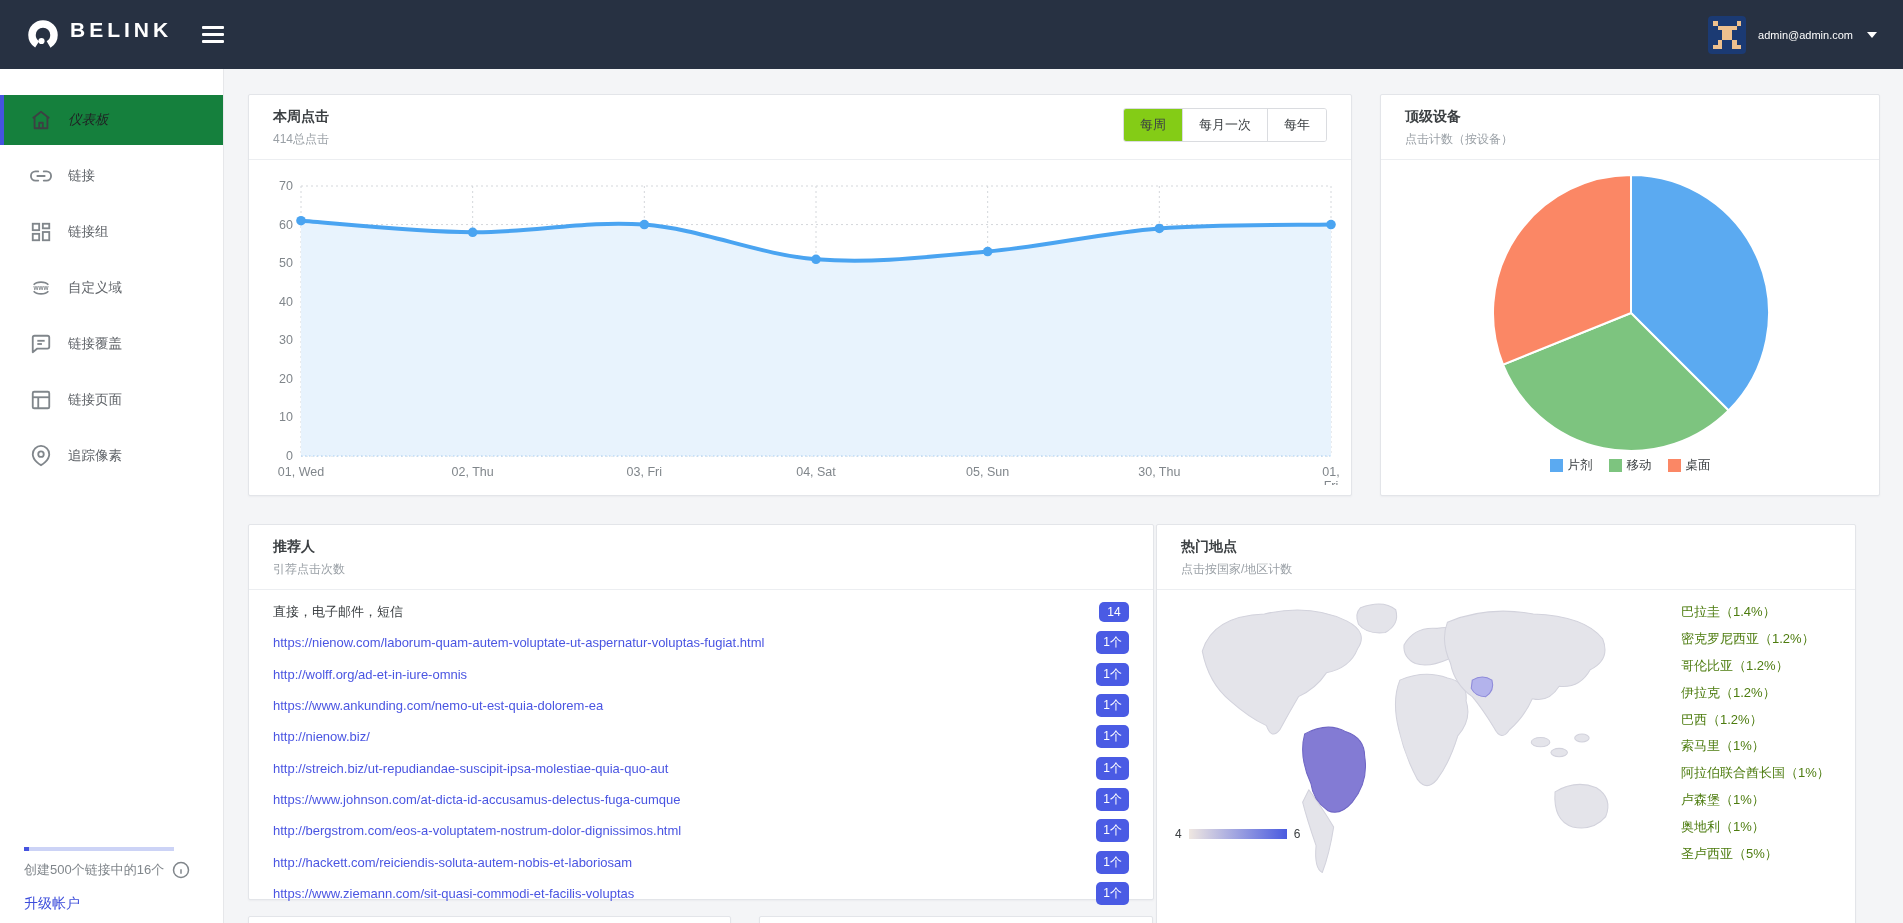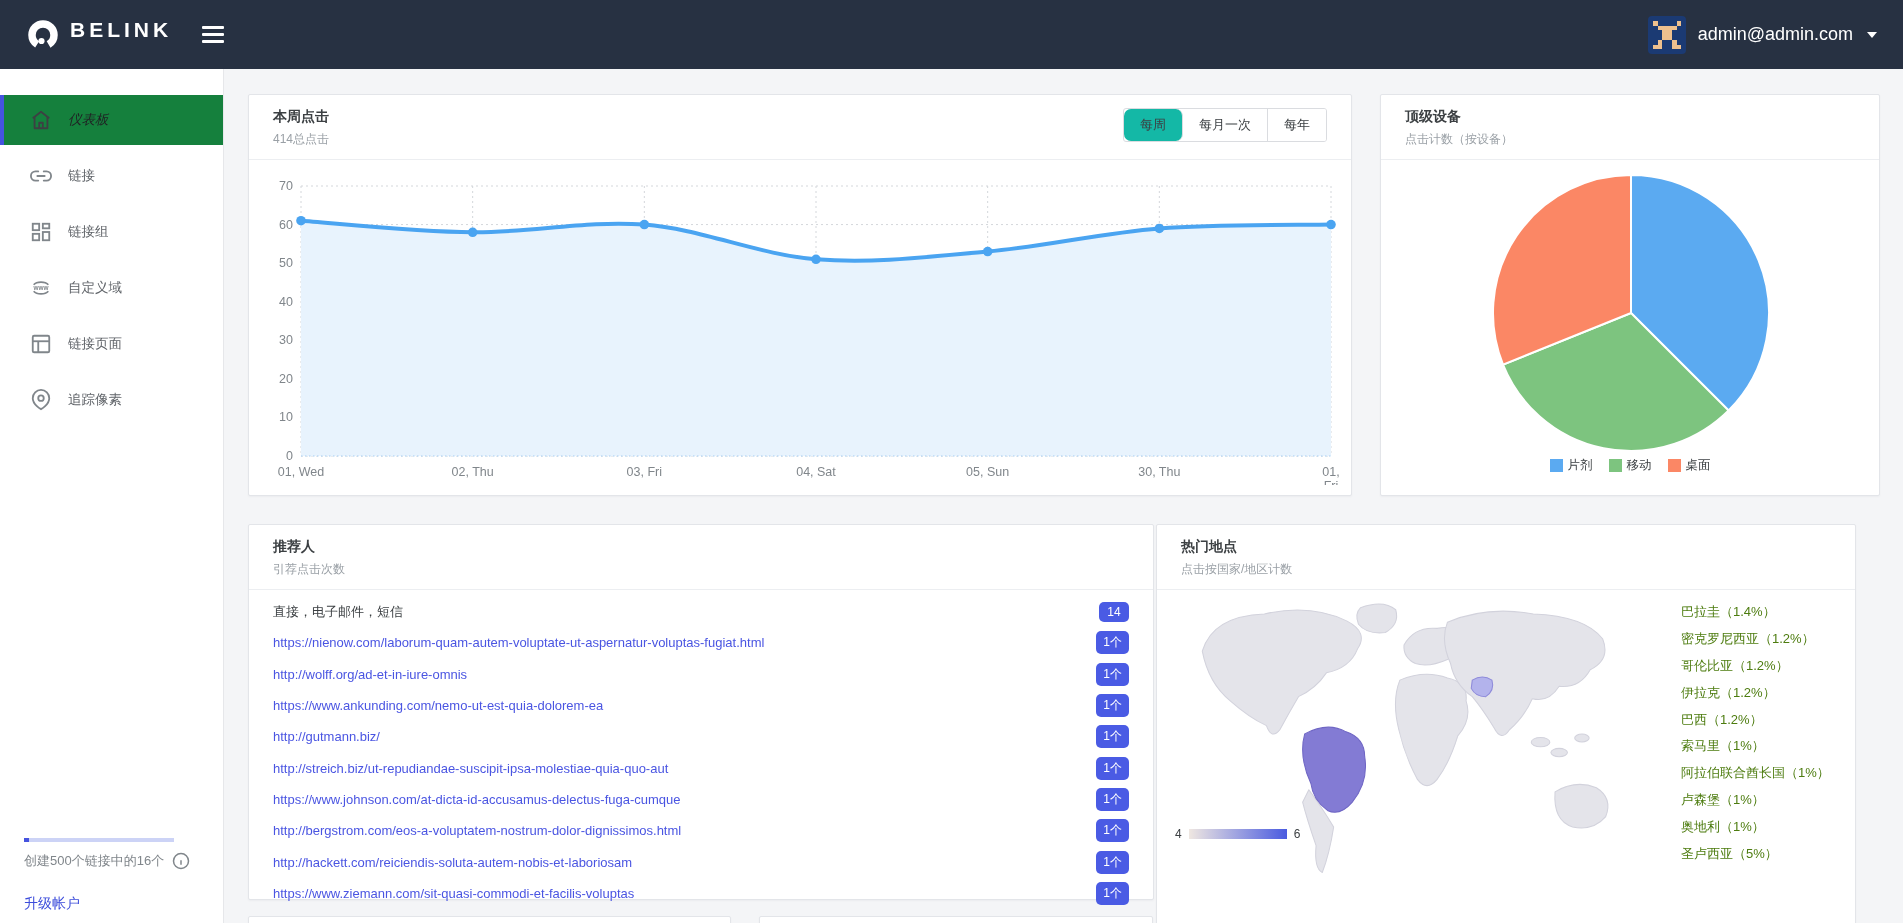--- a/index.html
+++ b/index.html
@@ -9,41 +9,41 @@
   
   .navbar { position:absolute; left:0; top:0; width:1903px; height:69px; background:#273142;
     display:flex; align-items:center; justify-content:space-between; padding:0 26px; z-index:30; }
   .nav-left { display:flex; align-items:center; gap:26px; }
   .brand { display:flex; gap:10px; }
   .brand-name { color:#fff; font-size:21px; font-weight:bold; letter-spacing:4px; }
   .hamburger { display:flex; flex-direction:column; gap:4px; cursor:pointer; padding:4px; }
   .hamburger span { width:22px; height:3px; background:#fff; border-radius:1px; }
   .nav-user { display:flex; align-items:center; gap:12px; cursor:pointer; }
   .avatar { width:38px; height:38px; border-radius:4px; overflow:hidden; }
-  .user-email { color:#fff; font-size:18px; }
+  .user-email { color:#fff; font-size:11px; }
   .caret { width:0; height:0; border-left:5px solid transparent; border-right:5px solid transparent;
     border-top:6px solid #fff; margin-left:2px; }
 
   
   .sidebar { position:absolute; left:0; top:69px; width:224px; height:854px; background:#fff;
     border-right:1px solid #e6e7ea; z-index:20; padding-top:26px; }
   .side-item { position:relative; height:50px; margin-bottom:6px; display:flex; align-items:center;
     gap:16px; padding-left:30px; color:#5f6368; font-size:13.5px; cursor:pointer; }
   .side-item .sicon { width:22px; height:22px; color:#80868b; flex:0 0 auto; display:flex; }
   .side-item.active { background:#15803d; color:#202124;font-style:italic; }
   .side-item.active .sicon { color:#3c4043; }
   .side-item.active::before { content:""; position:absolute; left:0; top:0; width:4px; height:100%;
     background:#4553df; }
   .usage-box { position:absolute; left:24px; bottom:10px; width:160px; }
   .usage-bar { width:150px; height:4px; background:#ccd3f6; margin-bottom:10px; position:relative; }
   .usage-fill { position:absolute; left:0; top:0; height:4px; background:#4553df; }
   .usage-row { display:flex; align-items:center; gap:8px; }
   .usage-text { color:#80868b; font-size:13px; white-space:nowrap; }
   .info-icon { color:#80868b; display:flex; }
-  .upgrade-link { display:inline-block; margin-top:25px; color:#3d4ddb; font-size:14px;
+  .upgrade-link { display:inline-block; margin-top:16px; color:#3d4ddb; font-size:14px;
     text-decoration:none; cursor:pointer; }
 
   
   .card { position:absolute; background:#fff; border:1px solid #e3e5e9; border-radius:2px;
     box-shadow:0 1px 2px rgba(20,24,40,.04); }
   .card-head { padding:13px 24px 11px; border-bottom:1px solid #eceef1; display:flex;
     align-items:flex-start; justify-content:space-between; }
   .card-title { font-size:14px; font-weight:bold; color:#3c4043; }
   .card-sub { font-size:12px; color:#9aa0a6; margin-top:5px; }
 
@@ -53,21 +53,21 @@
   .locations-card { left:1156px; top:524px; width:700px; height:424px; }
   .stub-card { height:40px; top:916px; }
   .stub-a { left:248px; width:483px; }
   .stub-b { left:759px; width:394px; }
 
   
   .btn-group { display:flex; border:1px solid #dadce0; border-radius:3px; overflow:hidden; }
   .range-btn { padding:7px 16px; font-size:13px; color:#3c4043; background:#fff; border:none;
     border-right:1px solid #dadce0; cursor:pointer; font-family:inherit; }
   .range-btn:last-child { border-right:none; }
-  .range-btn.active { background:#14b8a6;border-radius:7px; }
+  .range-btn.active { background:#84cc16; }
 
   
   .line-chart-svg { position:absolute; left:0; top:75px; }
 
   
   .pie-svg { position:absolute; left:108px; top:76px; }
   .pie-legend { position:absolute; left:0; right:0; bottom:21px; display:flex; justify-content:center;
     gap:16px; }
   .legend-item { display:flex; align-items:center; gap:5px; font-size:12.5px; color:#3c4043; }
   .legend-swatch { width:13px; height:13px; }
@@ -170,20 +170,30 @@
       </div>
       <div class="side-item">
         <span class="sicon">
           <svg viewBox="0 0 24 24" width="22" height="22" fill="none" stroke="currentColor" stroke-width="1.8">
             <path d="M4 8.5a9 5.5 0 0 1 16 0" fill="none"></path>
             <path d="M4 15.5a9 5.5 0 0 0 16 0" fill="none"></path>
             <text x="12" y="14.5" text-anchor="middle" font-size="7" font-weight="bold" fill="currentColor" stroke="none">www</text>
           </svg>
         </span>
         <span>自定义域</span>
+      </div>
+      <div class="side-item">
+        <span class="sicon">
+          <svg viewBox="0 0 24 24" width="22" height="22" fill="none" stroke="currentColor" stroke-width="2" stroke-linejoin="round">
+            <path d="M21 15a2 2 0 0 1-2 2H8l-5 4V5a2 2 0 0 1 2-2h14a2 2 0 0 1 2 2z"></path>
+            <line x1="8" y1="8.5" x2="16" y2="8.5"></line>
+            <line x1="8" y1="12" x2="13" y2="12"></line>
+          </svg>
+        </span>
+        <span>链接覆盖</span>
       </div>
       <div class="side-item">
         <span class="sicon">
           <svg viewBox="0 0 24 24" width="22" height="22" fill="none" stroke="currentColor" stroke-width="2">
             <rect x="3" y="3" width="18" height="18" rx="1.5"></rect>
             <line x1="3" y1="9" x2="21" y2="9"></line>
             <line x1="9" y1="9" x2="9" y2="21"></line>
           </svg>
         </span>
         <span>链接页面</span>
@@ -318,21 +328,21 @@
       </div>
       <div class="ref-row">
         <a class="ref-label is-link">http://wolff.org/ad-et-in-iure-omnis</a>
         <span class="count-badge">1个</span>
       </div>
       <div class="ref-row">
         <a class="ref-label is-link">https://www.ankunding.com/nemo-ut-est-quia-dolorem-ea</a>
         <span class="count-badge">1个</span>
       </div>
       <div class="ref-row">
-        <a class="ref-label is-link">http://gutmann.biz/</a>
+        <a class="ref-label is-link">http://nienow.biz/</a>
         <span class="count-badge">1个</span>
       </div>
       <div class="ref-row">
         <a class="ref-label is-link">http://streich.biz/ut-repudiandae-suscipit-ipsa-molestiae-quia-quo-aut</a>
         <span class="count-badge">1个</span>
       </div>
       <div class="ref-row">
         <a class="ref-label is-link">https://www.johnson.com/at-dicta-id-accusamus-delectus-fuga-cumque</a>
         <span class="count-badge">1个</span>
       </div>

